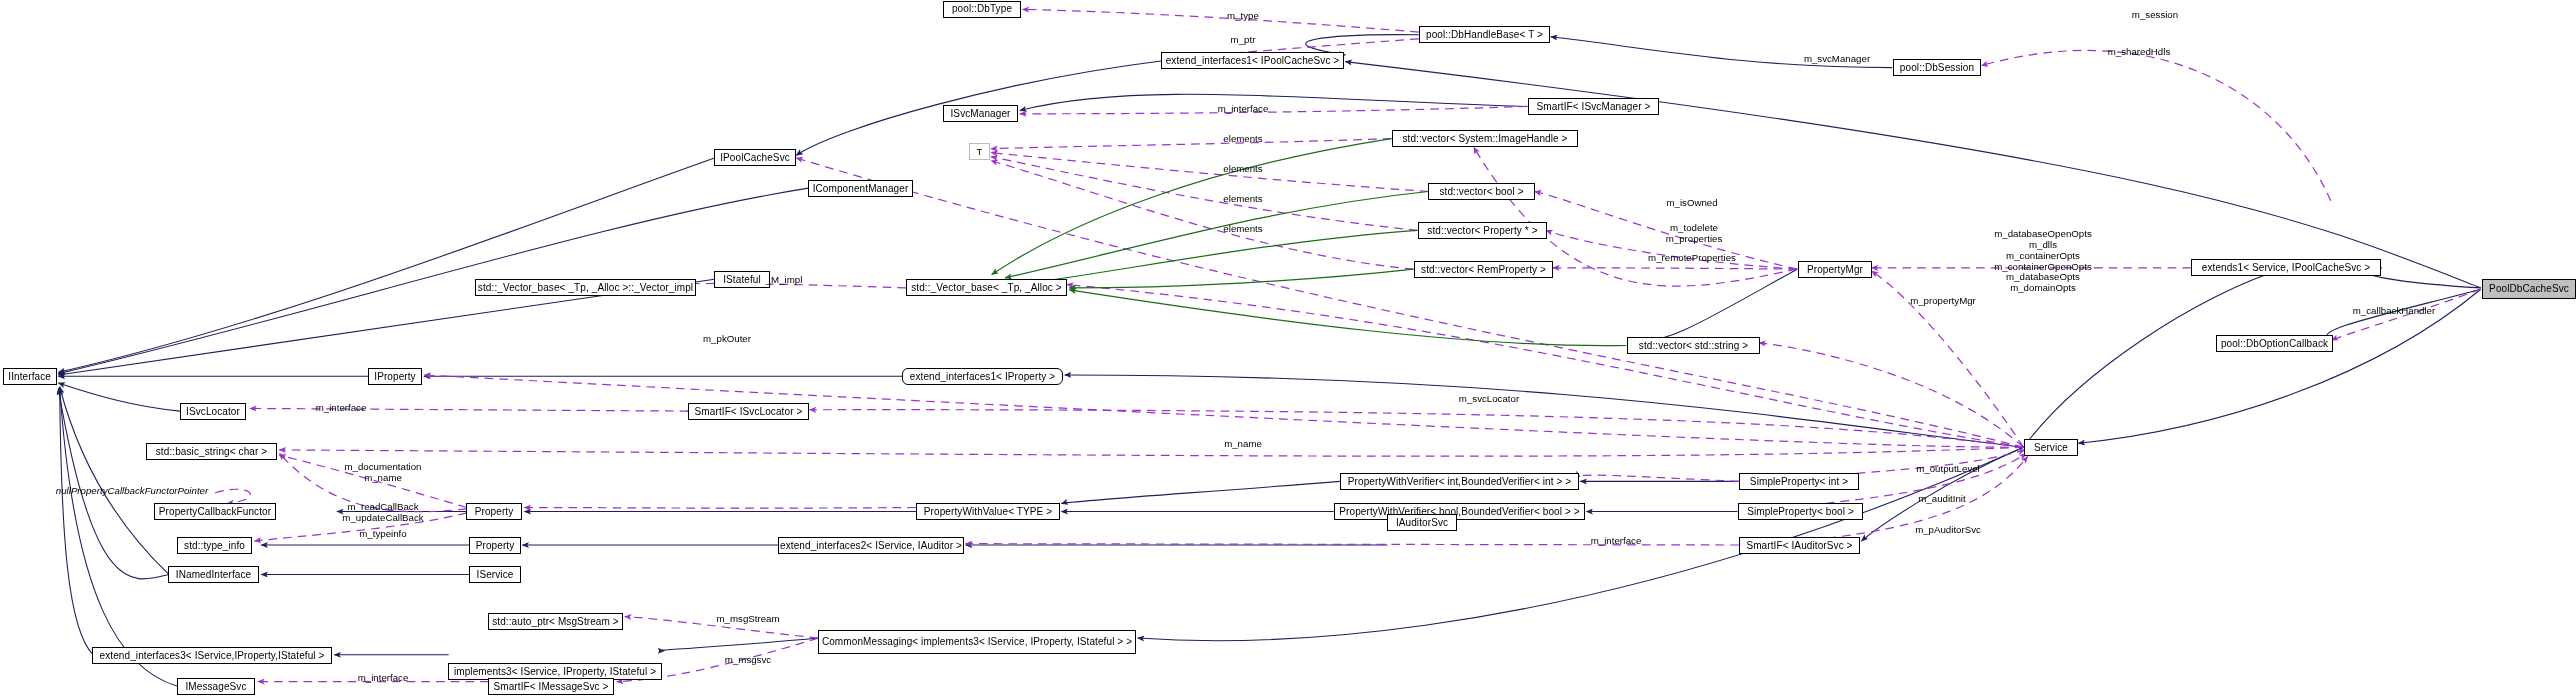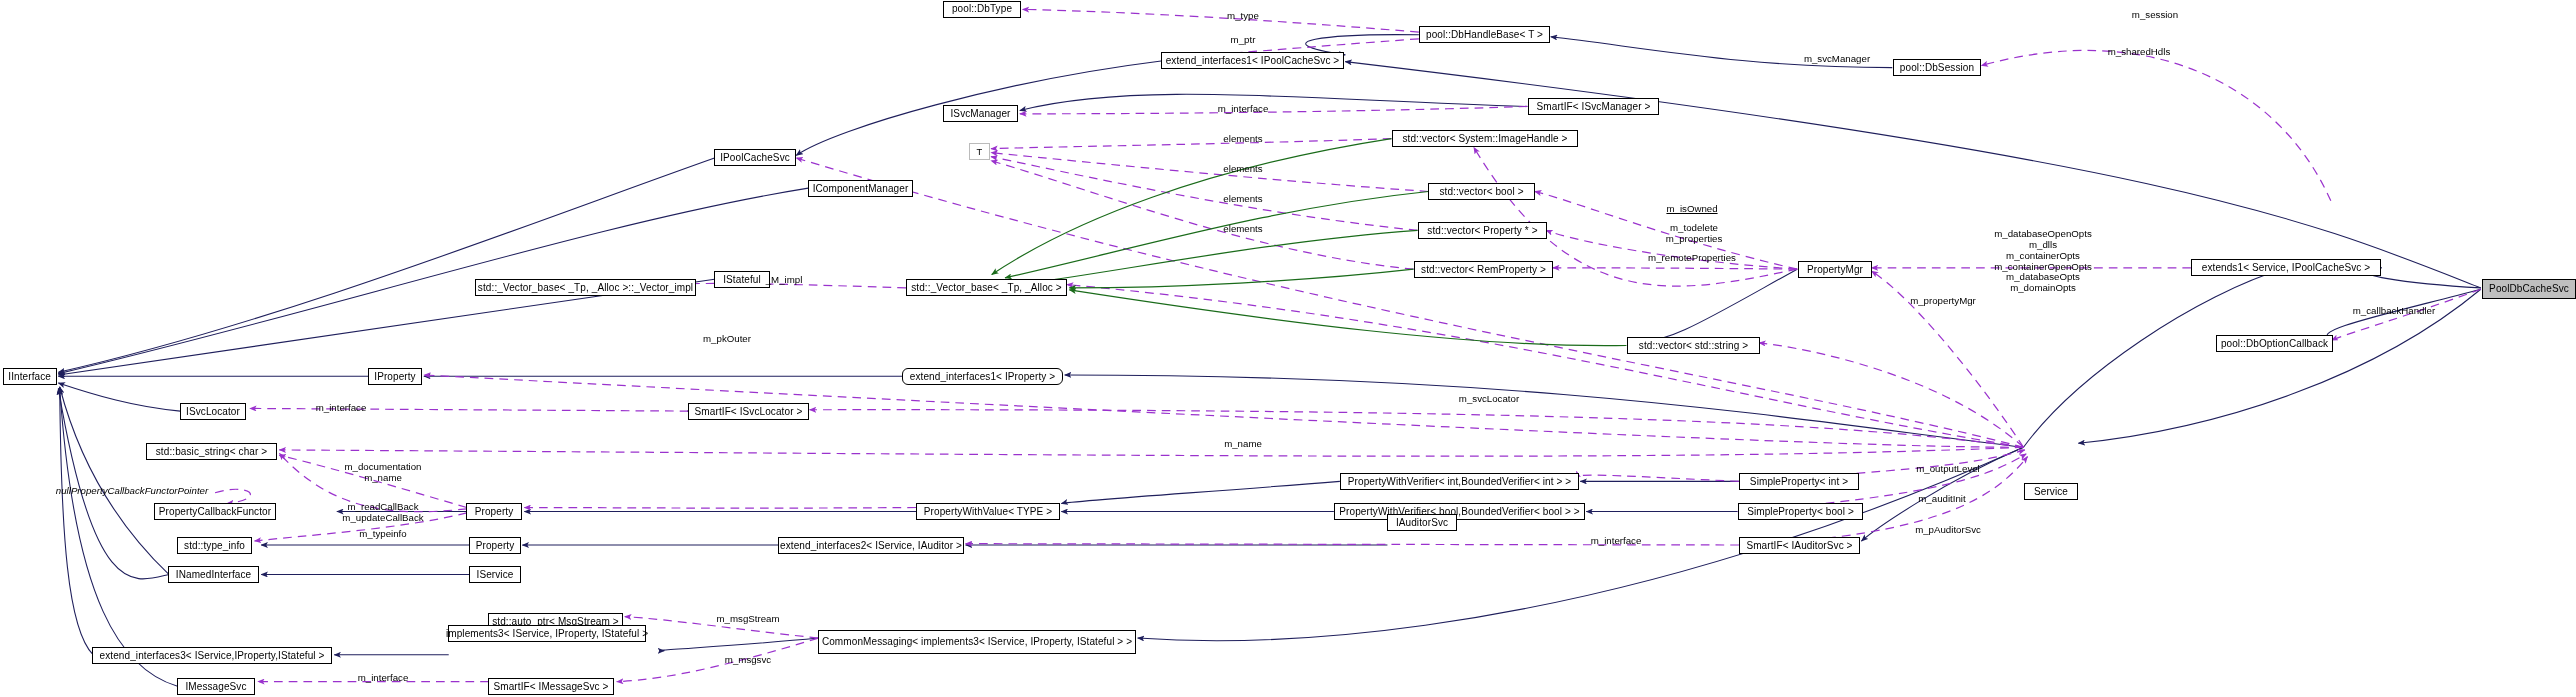--- a/index.html
+++ b/index.html
@@ -182,54 +182,54 @@
   <div class="node" style="left:906px;top:279px;width:161px;height:17.4px;">std::_Vector_base&lt; _Tp, _Alloc &gt;</div>
   <div class="node" style="left:2191px;top:259px;width:190px;height:17.4px;">extends1&lt; Service, IPoolCacheSvc &gt;</div>
   <div class="node highlight" style="left:2482px;top:279px;width:94px;height:20px;">PoolDbCacheSvc</div>
   <div class="node" style="left:1627px;top:337px;width:133px;height:17.4px;">std::vector&lt; std::string &gt;</div>
   <div class="node" style="left:2216px;top:335px;width:117px;height:17.4px;">pool::DbOptionCallback</div>
   <div class="node" style="left:2.7px;top:368px;width:54px;height:17.4px;">IInterface</div>
   <div class="node" style="left:368px;top:368px;width:54px;height:17.4px;text-align:center;">IProperty</div>
   <div class="node" style="left:902px;top:368px;width:161px;height:17.4px;border-radius:6px;">extend_interfaces1&lt; IProperty &gt;</div>
   <div class="node" style="left:180px;top:403px;width:66px;height:17.4px;">ISvcLocator</div>
   <div class="node" style="left:688px;top:403px;width:121px;height:17.4px;">SmartIF&lt; ISvcLocator &gt;</div>
-  <div class="node" style="left:2024px;top:439px;width:54px;height:17.4px;margin-top:44px;">Service</div>
+  <div class="node" style="left:2024px;top:439px;width:54px;height:17.4px;">Service</div>
   <div class="node" style="left:146px;top:443px;width:131px;height:17.4px;">std::basic_string&lt; char &gt;</div>
   <div class="node" style="left:1340px;top:473px;width:239px;height:17.4px;">PropertyWithVerifier&lt; int,BoundedVerifier&lt; int &gt; &gt;</div>
   <div class="node" style="left:1739px;top:473px;width:120px;height:17.4px;">SimpleProperty&lt; int &gt;</div>
   <div class="node" style="left:154px;top:503px;width:122px;height:17.4px;">PropertyCallbackFunctor</div>
   <div class="node" style="left:466px;top:503px;width:56px;height:17.4px;">Property</div>
   <div class="node" style="left:916px;top:503px;width:144px;height:17.4px;">PropertyWithValue&lt; TYPE &gt;</div>
   <div class="node" style="left:1334px;top:503px;width:251px;height:17.4px;">PropertyWithVerifier&lt; bool,BoundedVerifier&lt; bool &gt; &gt;</div>
   <div class="node" style="left:1738px;top:503px;width:125px;height:17.4px;">SimpleProperty&lt; bool &gt;</div>
   <div class="node" style="left:177px;top:537px;width:75px;height:17.4px;">std::type_info</div>
   <div class="node" style="left:469px;top:537px;width:52px;height:17.4px;">Property</div>
   <div class="node" style="left:778px;top:537px;width:186px;height:17.4px;">extend_interfaces2&lt; IService, IAuditor &gt;</div>
   <div class="node" style="left:1387px;top:514px;width:70px;height:17.4px;">IAuditorSvc</div>
   <div class="node" style="left:1739px;top:537px;width:121px;height:17.4px;">SmartIF&lt; IAuditorSvc &gt;</div>
   <div class="node" style="left:168px;top:566px;width:91px;height:17.4px;">INamedInterface</div>
   <div class="node" style="left:469px;top:566px;width:52px;height:17.4px;">IService</div>
   <div class="node" style="left:488px;top:613px;width:135px;height:17.4px;">std::auto_ptr&lt; MsgStream &gt;</div>
   <div class="node" style="left:818px;top:630px;width:318px;height:24px;">CommonMessaging&lt; implements3&lt; IService, IProperty, IStateful &gt; &gt;</div>
   <div class="node" style="left:92px;top:647px;width:240px;height:17.4px;">extend_interfaces3&lt; IService,IProperty,IStateful &gt;</div>
-  <div class="node" style="left:448px;top:625px;width:198px;height:17.4px;">implements3&lt; IService, IProperty, IStateful &gt;</div>
+  <div class="node" style="left:448px;top:663px;width:214px;height:17.4px;">implements3&lt; IService, IProperty, IStateful &gt;</div>
   <div class="node" style="left:177px;top:678px;width:78px;height:17.4px;">IMessageSvc</div>
   <div class="node" style="left:488px;top:678px;width:126px;height:17.4px;">SmartIF&lt; IMessageSvc &gt;</div>
 
   <div class="edge-label" style="left:1243px;top:11.4px;">m_type</div>
   <div class="edge-label" style="left:1243px;top:35px;">m_ptr</div>
   <div class="edge-label" style="left:2155px;top:10px;">m_session</div>
   <div class="edge-label" style="left:1243px;top:104px;">m_interface</div>
   <div class="edge-label" style="left:2139px;top:47px;">m_sharedHdls</div>
   <div class="edge-label" style="left:1243px;top:134px;">elements</div>
   <div class="edge-label" style="left:1243px;top:164px;">elements</div>
   <div class="edge-label" style="left:1243px;top:194px;">elements</div>
   <div class="edge-label" style="left:1243px;top:224px;">elements</div>
   <div class="edge-label" style="left:1837px;top:54px;">m_svcManager</div>
-  <div class="edge-label" style="left:1692px;top:204px;text-decoration:underline;">m_isOwned</div>
+  <div class="edge-label" style="left:1692px;top:198px;">m_isOwned</div>
   <div class="edge-label" style="left:1694px;top:223px;">m_todelete
 m_properties</div>
   <div class="edge-label" style="left:1692px;top:253px;">m_remoteProperties</div>
   <div class="edge-label" style="left:784px;top:275px;">_M_impl</div>
   <div class="edge-label" style="left:2043px;top:229px;">m_databaseOpenOpts
 m_dlls
 m_containerOpts
 m_containerOpenOpts
 m_databaseOpts
 m_domainOpts</div>

